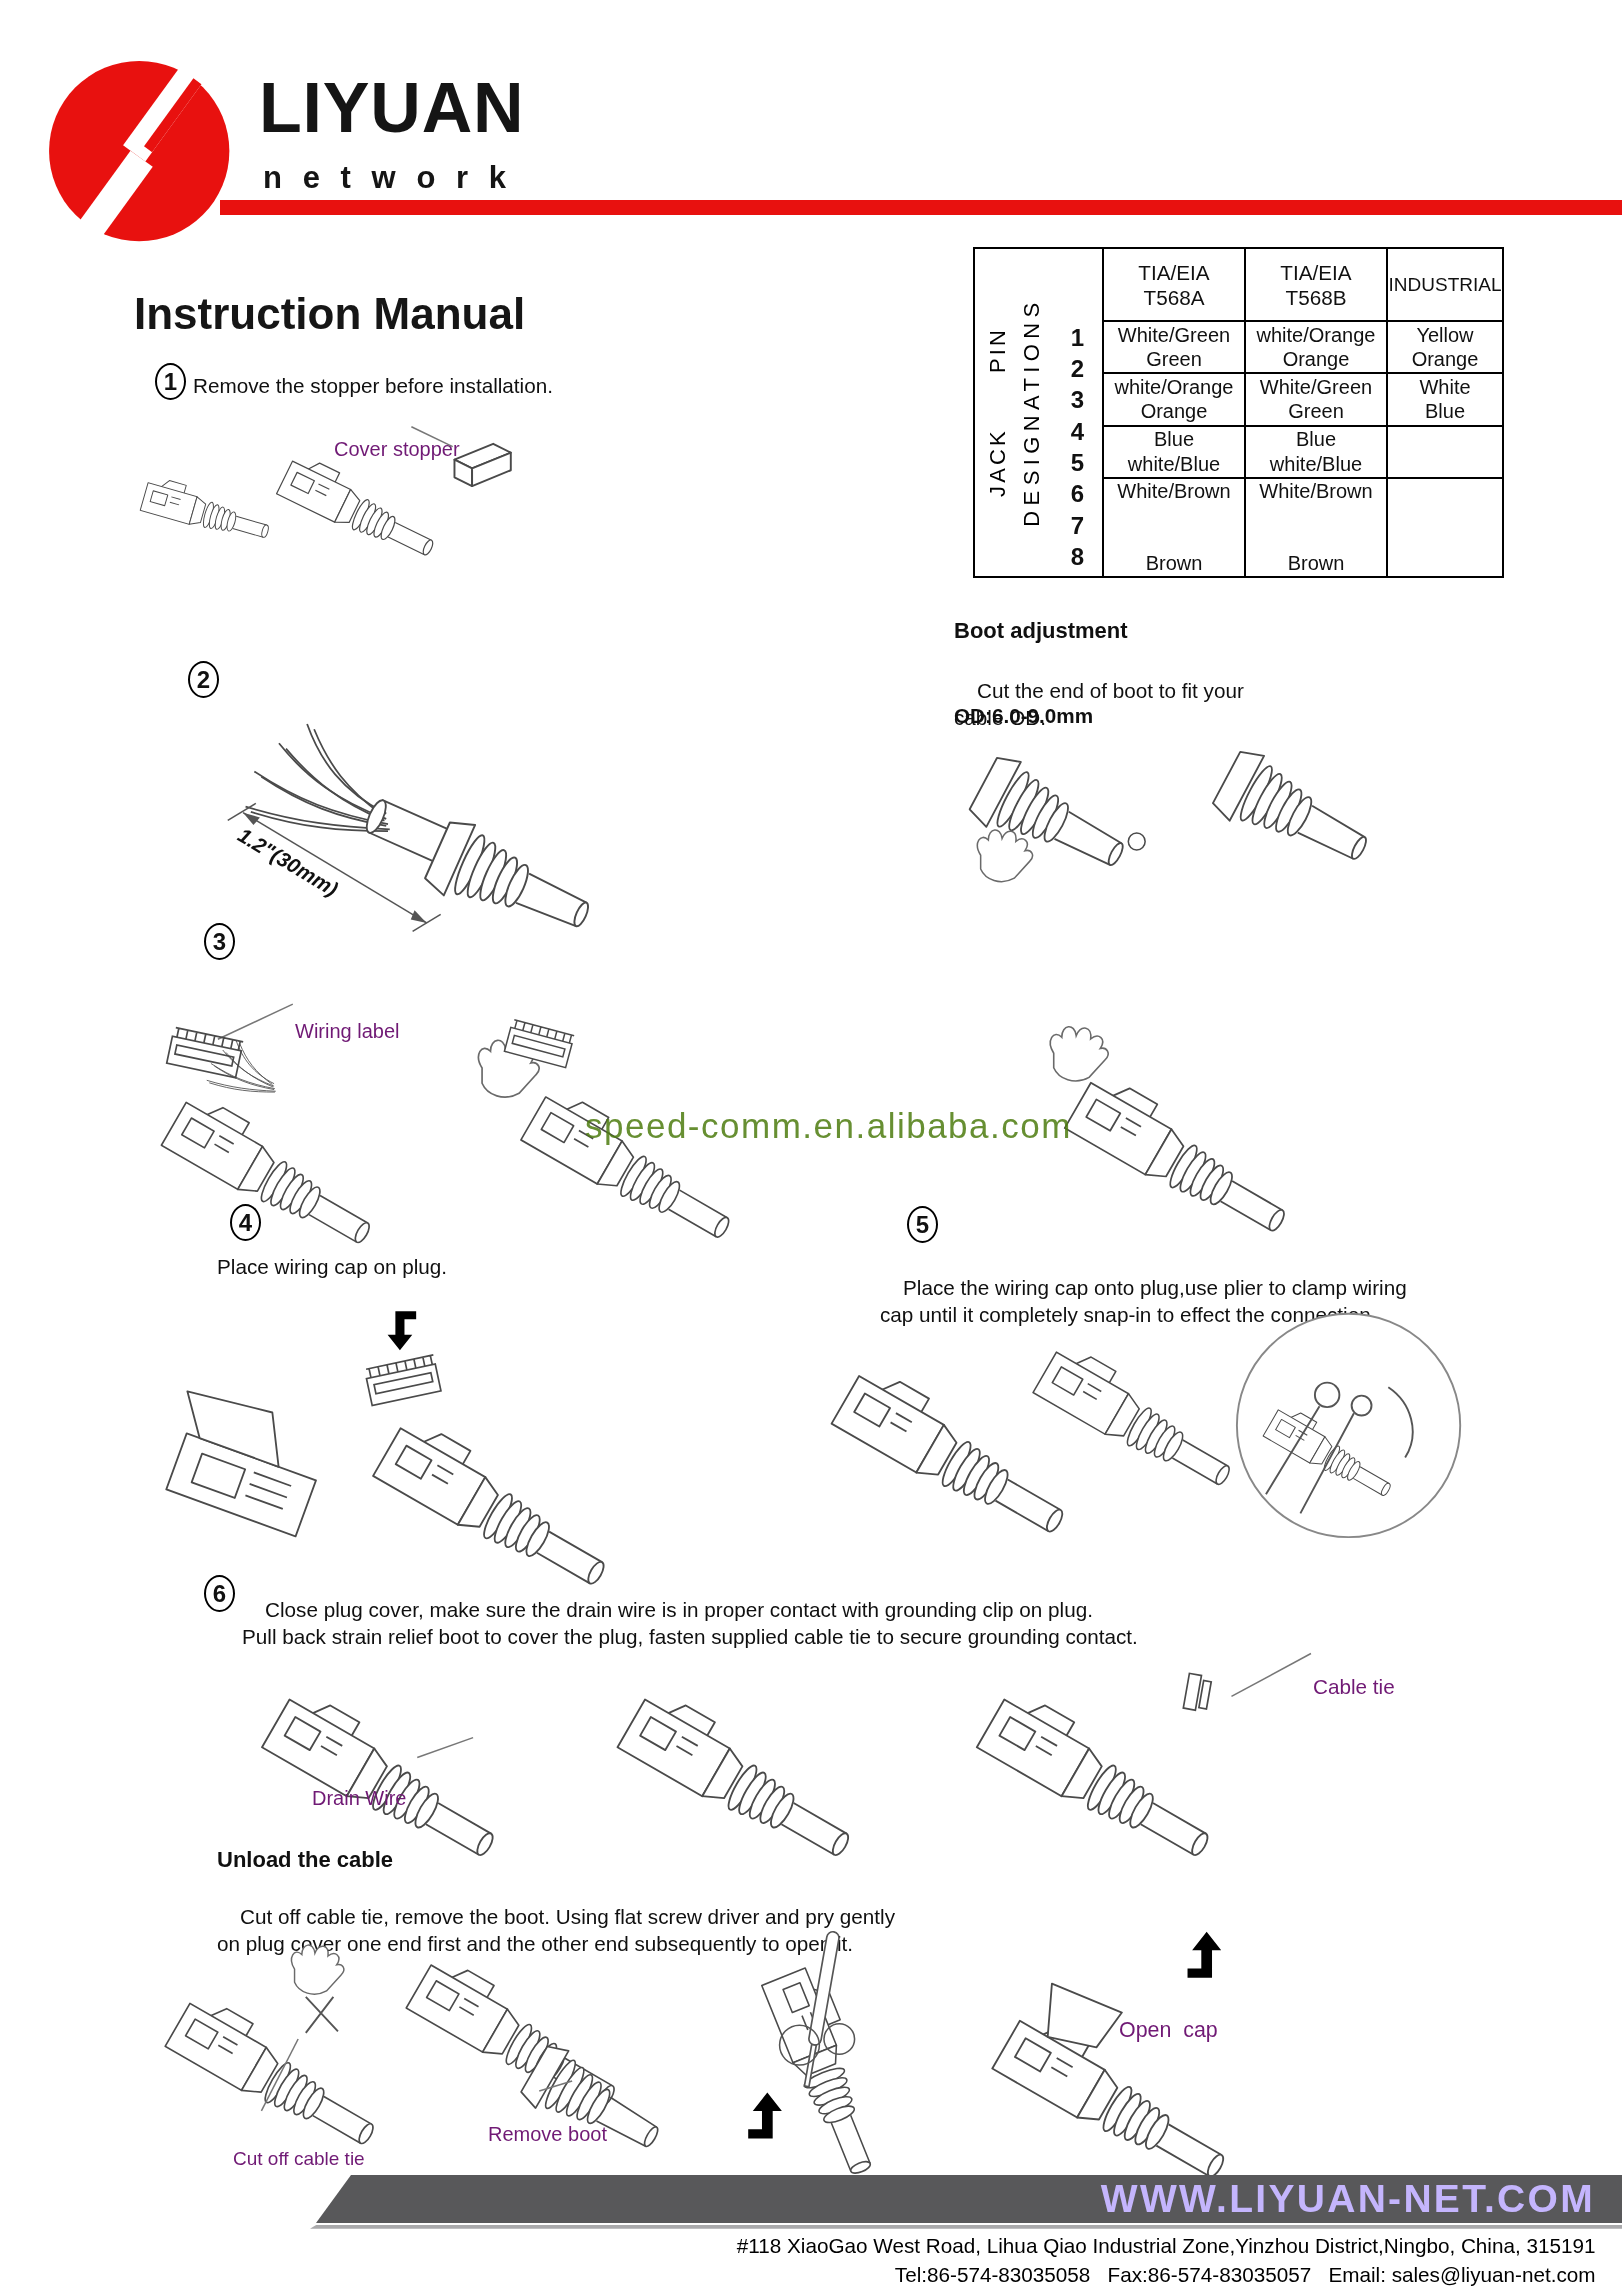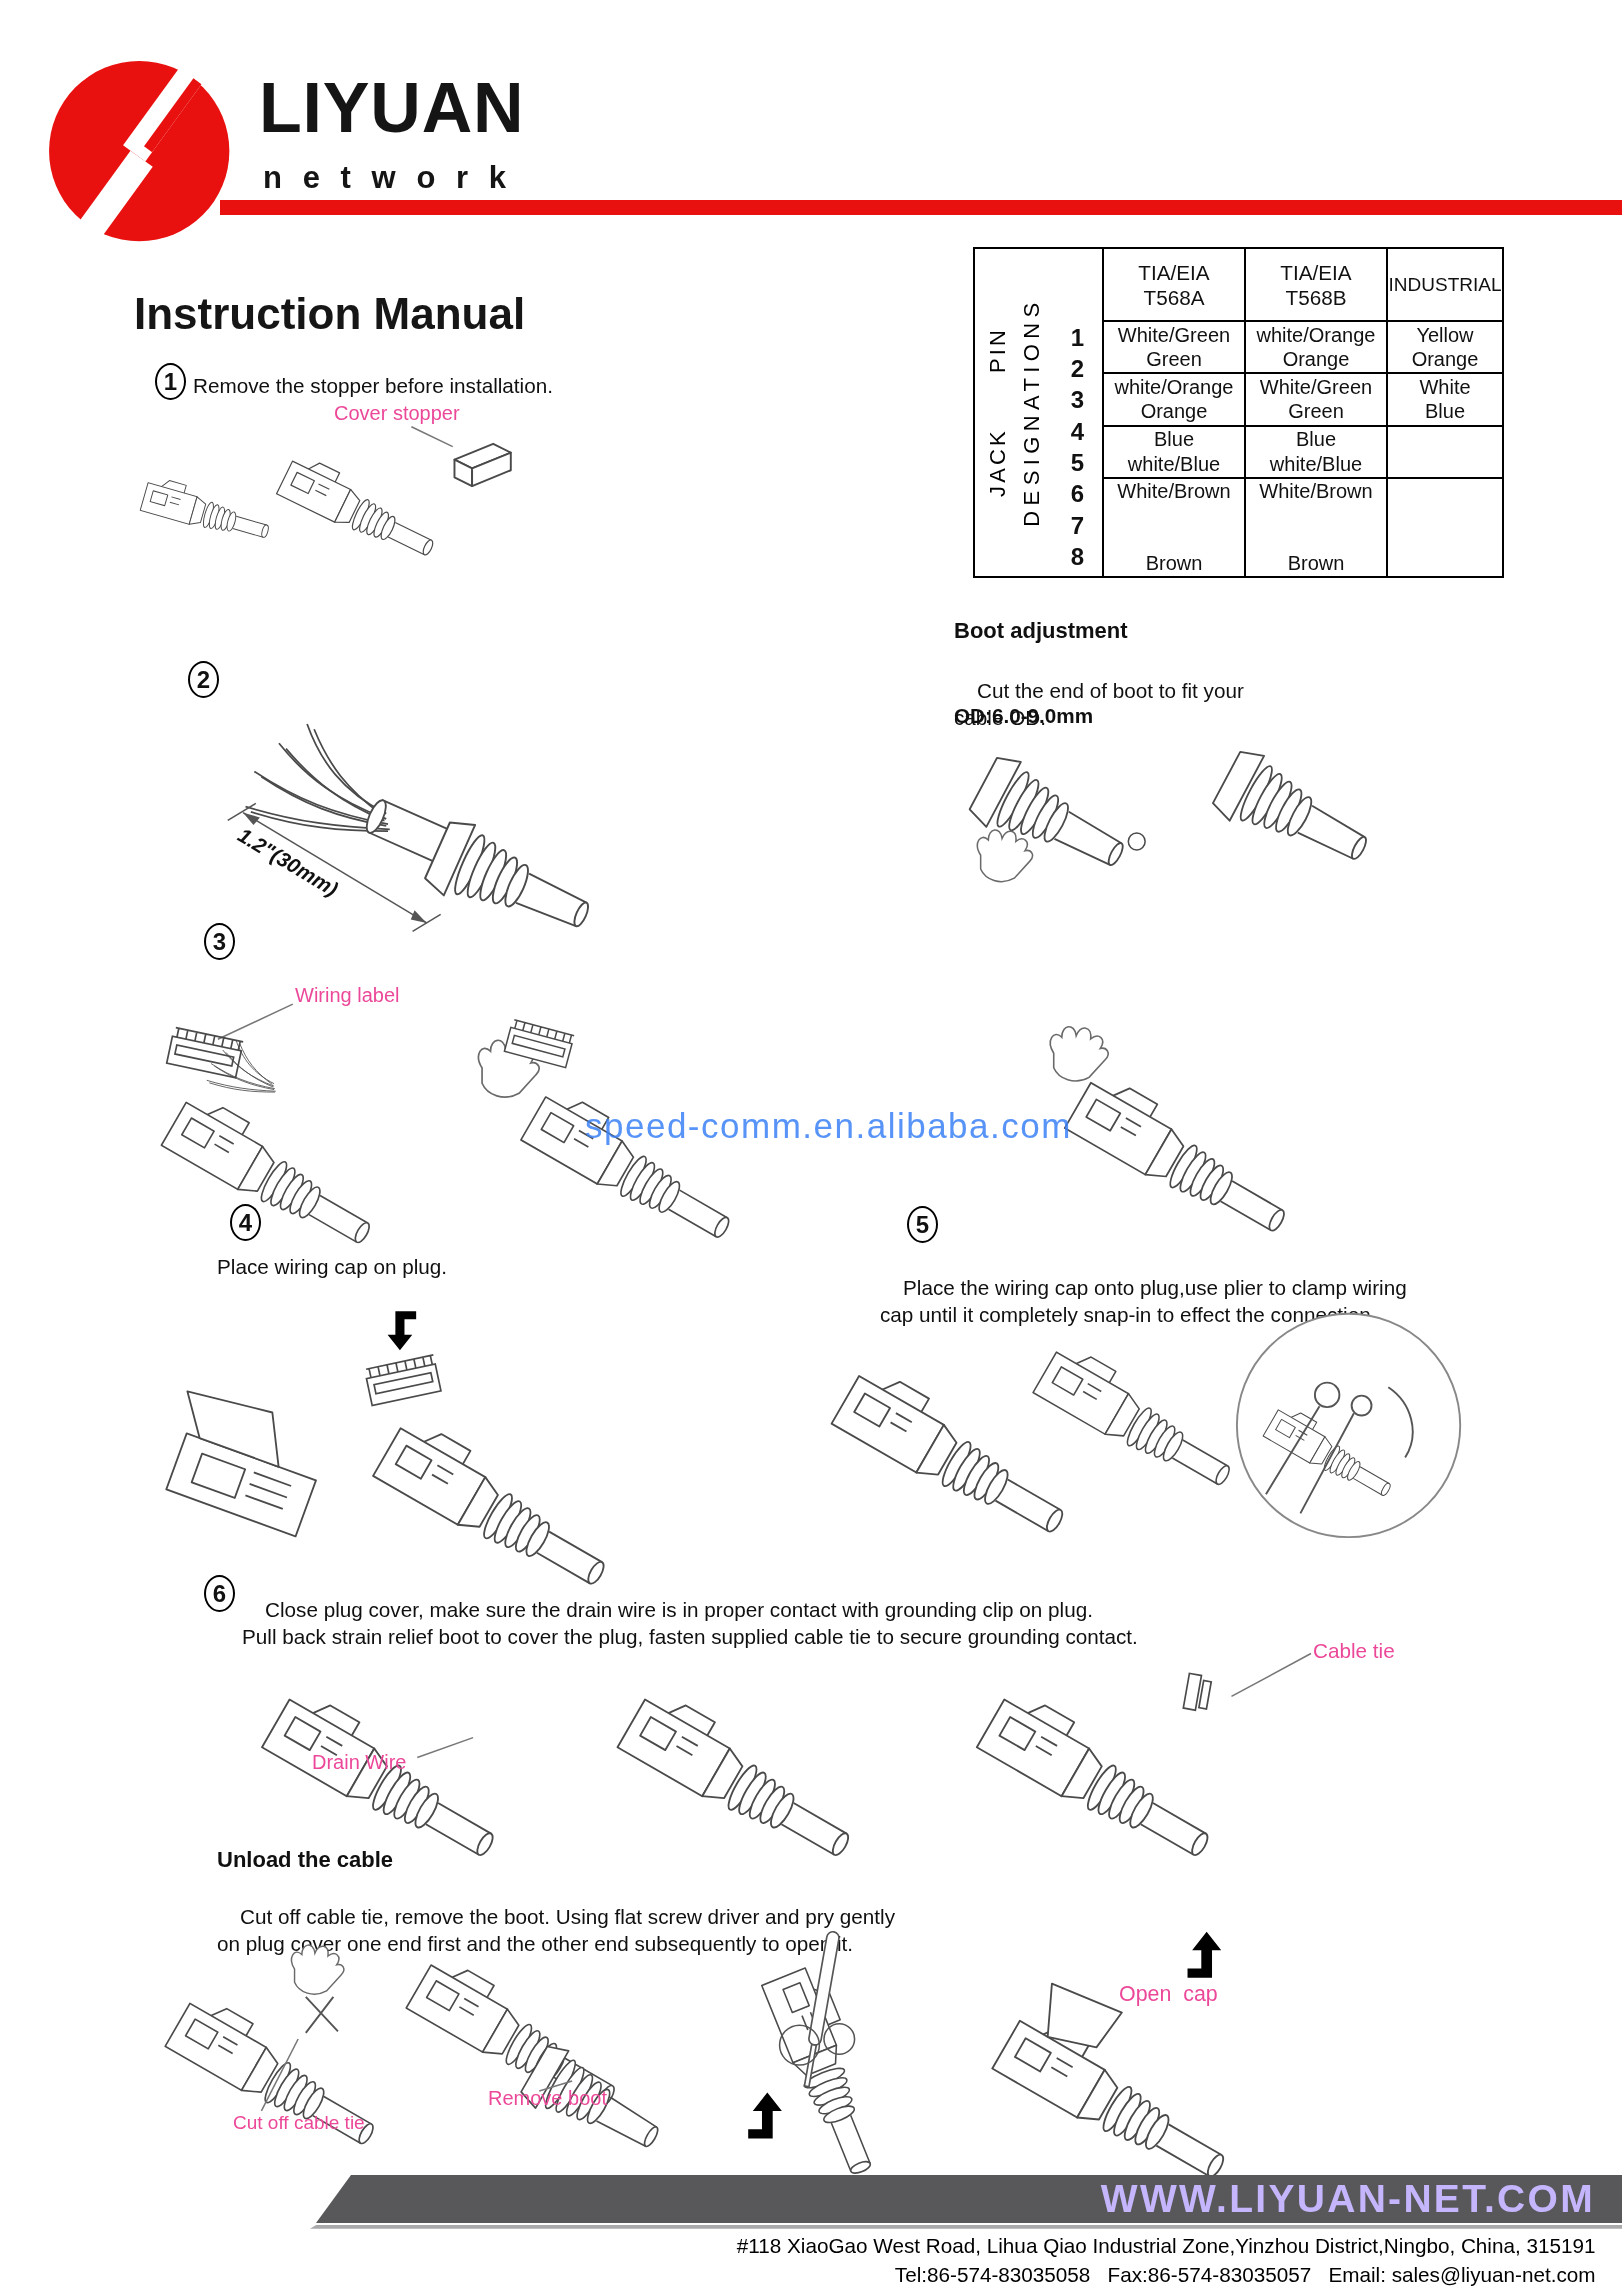--- a/index.html
+++ b/index.html
@@ -13,21 +13,21 @@
   .brand-sub{font-size:31px;font-weight:bold;letter-spacing:20.7px;color:#151515;line-height:1;}
   .red-rule{background:#e8110f;height:15.3px;}
 
   
   .page-title{font-size:44px;font-weight:bold;color:#161616;letter-spacing:0px;}
   .stepnum{width:31px;height:37px;border:2.3px solid #000;border-radius:50%;
            display:flex;align-items:center;justify-content:center;
            font-size:24px;font-weight:bold;box-sizing:border-box;}
   .steptext{font-size:20.7px;line-height:27px;color:#101010;white-space:pre;}
   .sechead{font-size:22px;font-weight:bold;color:#101010;}
-  .dlabel{font-size:20px;color:#ec4899;white-space:pre;}
+  .dlabel{font-size:20px;color:#701a75;white-space:pre;margin-top:36px;}
 
   
   .ptable{left:973px;top:247px;width:531px;height:331px;border:2.3px solid #000;box-sizing:border-box;
           display:grid;grid-template-columns:73px 54px 142px 142px 1fr;
           grid-template-rows:73px 1fr 1fr 1fr 1fr;}
   .pt-side{grid-column:1/3;grid-row:1/6;position:relative;}
   .pt-rot{position:absolute;top:50%;left:40px;width:329px;
           transform:translate(-50%,-50%) rotate(-90deg);
           text-align:center;font-size:22px;line-height:34px;color:#000;}
   .pt-rot .l1{display:block;white-space:pre;letter-spacing:3.1px;}
@@ -37,21 +37,21 @@
            font-size:24px;font-weight:bold;}
   .pt-h,.pt-c{border-left:2.3px solid #000;border-bottom:2.3px solid #000;box-sizing:border-box;
               display:flex;flex-direction:column;align-items:center;justify-content:center;
               text-align:center;}
   .pt-h{font-size:20.7px;line-height:25px;}
   .pt-h.ind{font-size:19px;}
   .pt-c{font-size:20px;line-height:24.5px;}
   .nb{border-bottom:none;gap:48px;}
 
   
-  .watermark{font-size:35px;letter-spacing:1.5px;color:#3b82f6;opacity:.85;}
+  .watermark{font-size:35px;letter-spacing:1.5px;color:#4d7c0f;opacity:.85;}
 
   
   .dim{font-size:20.7px;font-weight:bold;font-style:italic;transform:rotate(31deg);transform-origin:left top;white-space:pre;}
 
   
   .fbar{left:316px;top:2175px;right:0;height:48px;background:#58585a;
         clip-path:polygon(35px 0,100% 0,100% 100%,0 100%);
         display:flex;align-items:center;justify-content:flex-end;}
   .fbar-strip{left:310px;top:2225px;right:0;height:3.8px;background:#a9a9ab;
         clip-path:polygon(6.1px 0,100% 0,100% 100%,0 100%);}

